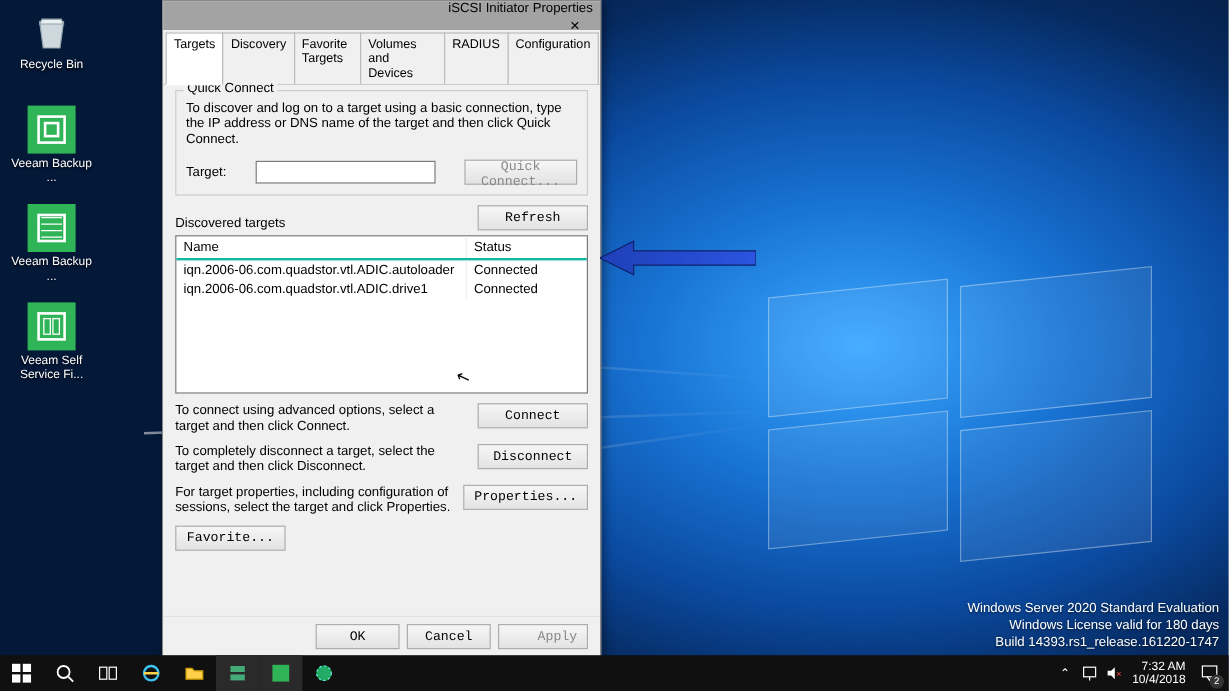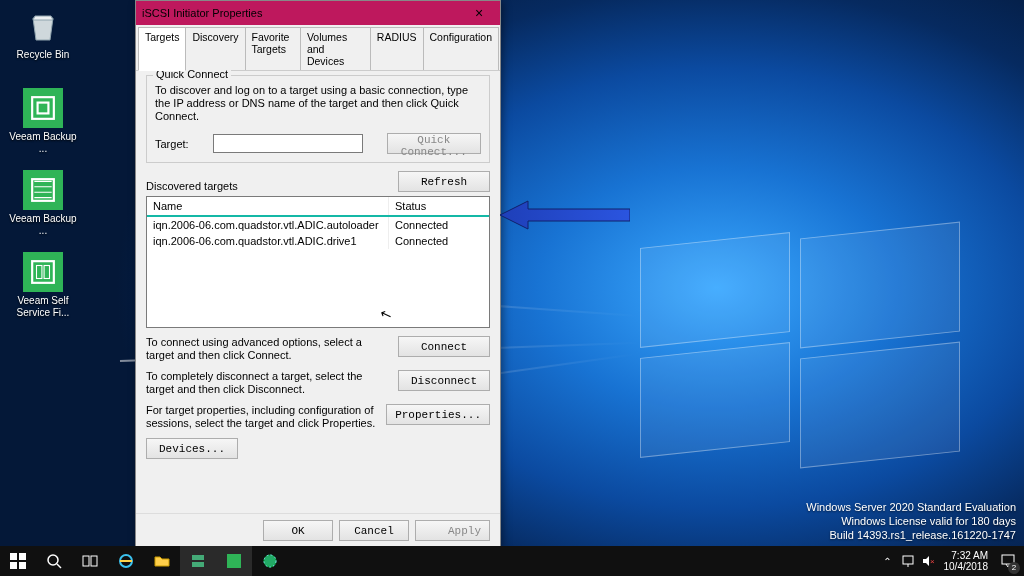--- a/index.html
+++ b/index.html
@@ -32,21 +32,21 @@
   .tb-btn { width:36px; height:30px; display:flex; align-items:center; justify-content:center; }
   .tb-btn.active { background:#2a2a2a; }
   .tb-btn svg { width:16px; height:16px; }
   .tray { margin-left:auto; display:flex; align-items:center; height:100%; padding-right:2px; font-size:10px; }
   .tray .ic { width:20px; display:flex; align-items:center; justify-content:center; }
   .tray .clock { text-align:right; line-height:11px; padding:0 6px; }
   .tray .notif { width:28px; height:30px; display:flex; align-items:center; justify-content:center; position:relative; }
   .tray .notif .badge { position:absolute; right:2px; bottom:2px; background:#333; border-radius:50%; width:12px; height:12px; font-size:8px; line-height:12px; text-align:center; }
   
   .dialog { position:absolute; left:135px; top:0; width:366px; height:548px; background:#f0f0f0; border:1px solid #888; box-shadow:2px 2px 8px rgba(0,0,0,0.4); display:flex; flex-direction:column; }
-  .titlebar { height:24px; background:#be185d; display:flex; align-items:center; padding:0 6px; font-size:11px; }
+  .titlebar { height:24px; background:#a3a3a3; display:flex; align-items:flex-end; padding:0 6px; font-size:11px;flex-direction:column; }
   .titlebar .close { margin-left:auto; width:30px; text-align:center; font-size:14px; }
   .tabrow { display:flex; background:#f0f0f0; padding:2px 2px 0 2px; border-bottom:1px solid #ccc; font-size:10.5px; }
   .tab { padding:3px 6px; border:1px solid #bbb; border-bottom:none; background:#f0f0f0; margin-right:-1px; position:relative; cursor:default; }
   .tab.active { background:#fff; z-index:1; border-bottom:1px solid #fff; margin-bottom:-1px; }
   .tabbody { flex:1; background:#fff; border:1px solid #bbb; margin:0 2px 2px 2px; padding:6px 8px 6px 8px; position:relative; }
   
   .tabbody { background:#f0f0f0; border:none; margin:0; padding:4px 10px; }
   .group { border:1px solid #ccc; padding:6px 8px 8px; margin-bottom:8px; position:relative; }
   .group-title { position:absolute; top:-8px; left:6px; background:#f0f0f0; padding:0 3px; font-size:11px; }
   .section-label { font-size:11px; margin:2px 0 4px; }
@@ -179,21 +179,21 @@
       </div>
       <div class="help-row">
         <div class="txtblk">To completely disconnect a target, select the target and then click Disconnect.</div>
         <button class="win">Disconnect</button>
       </div>
       <div class="help-row">
         <div class="txtblk">For target properties, including configuration of sessions, select the target and click Properties.</div>
         <button class="win">Properties...</button>
       </div>
       <div class="help-row">
-        <button class="win">Devices...</button>
+        <button class="win">Favorite...</button>
       </div>
     </div>
 
     <div class="btnrow">
       <button class="win" style="min-width:70px;">OK</button>
       <button class="win" style="min-width:70px;">Cancel</button>
       <button class="win" style="min-width:70px;padding-left:32px;" disabled="">Apply</button>
     </div>
   </div>
 

